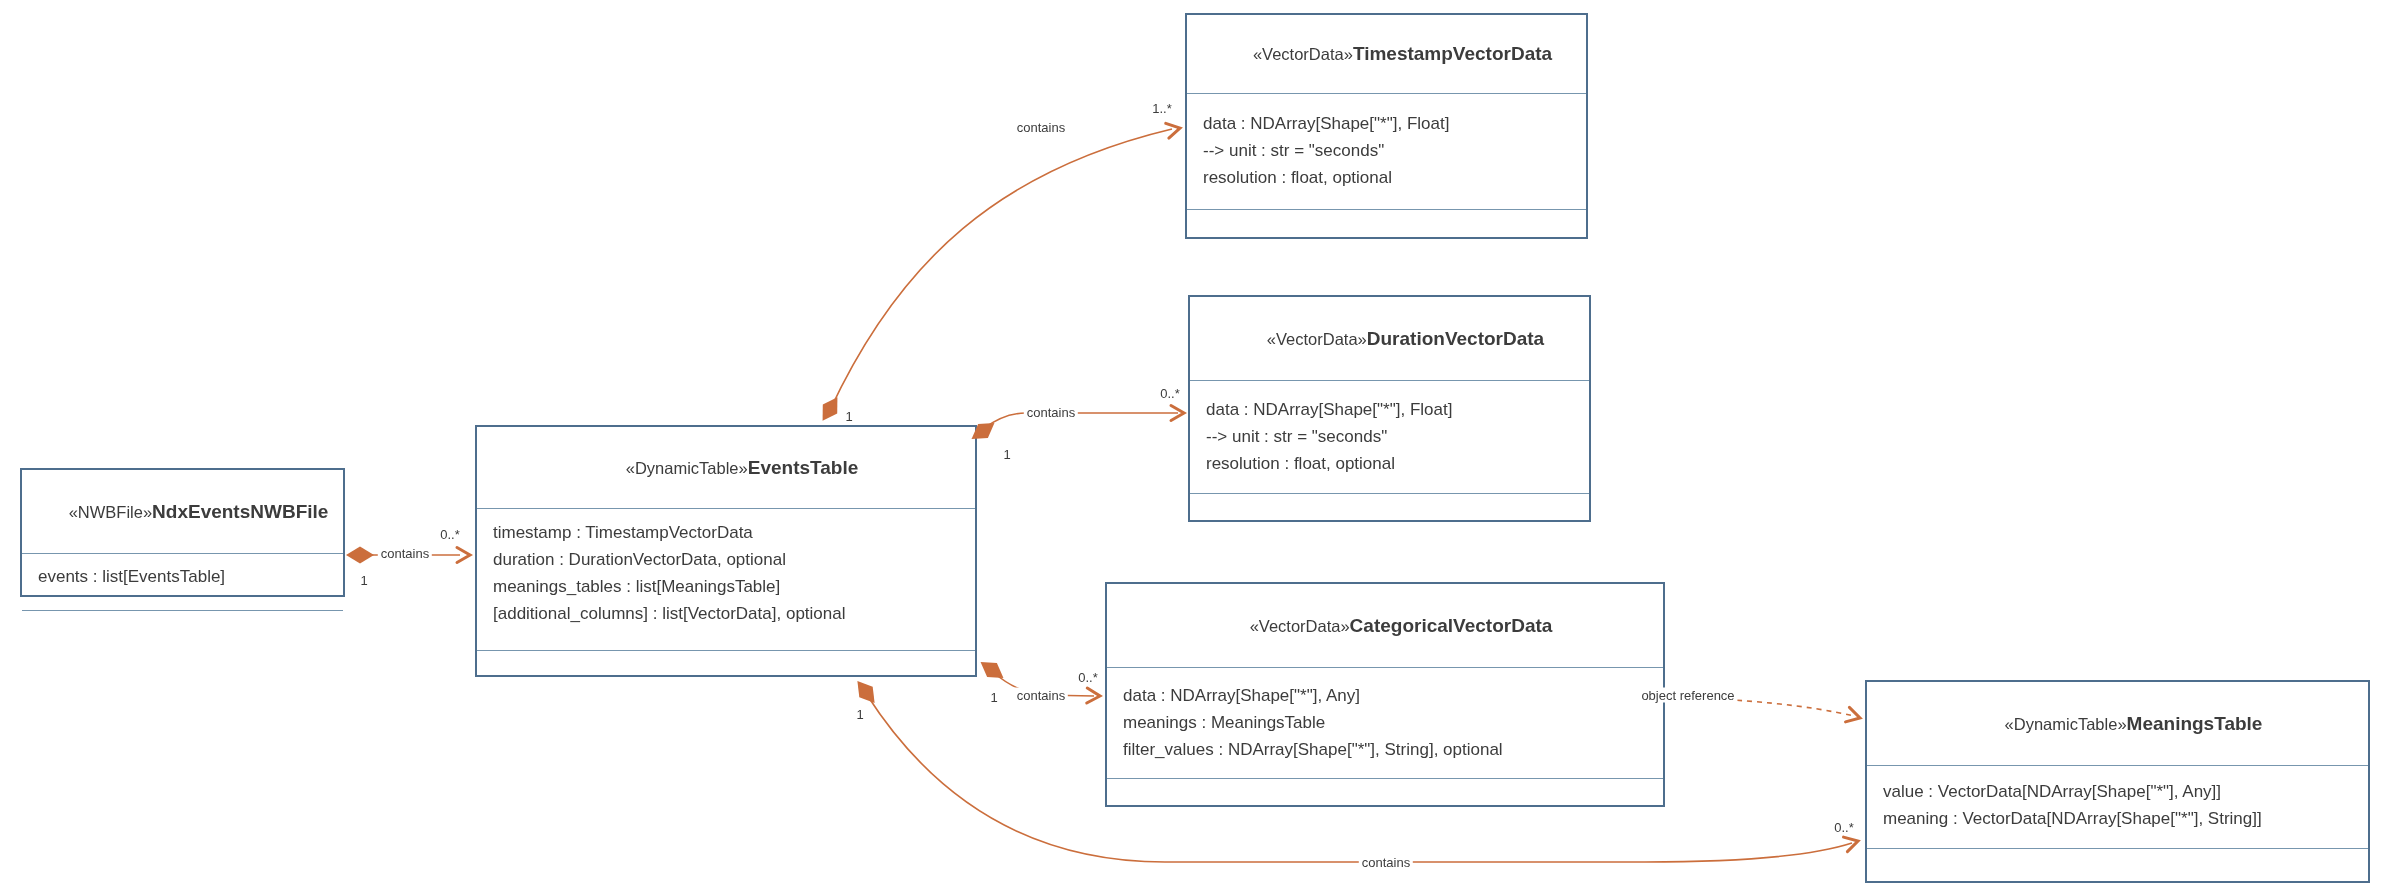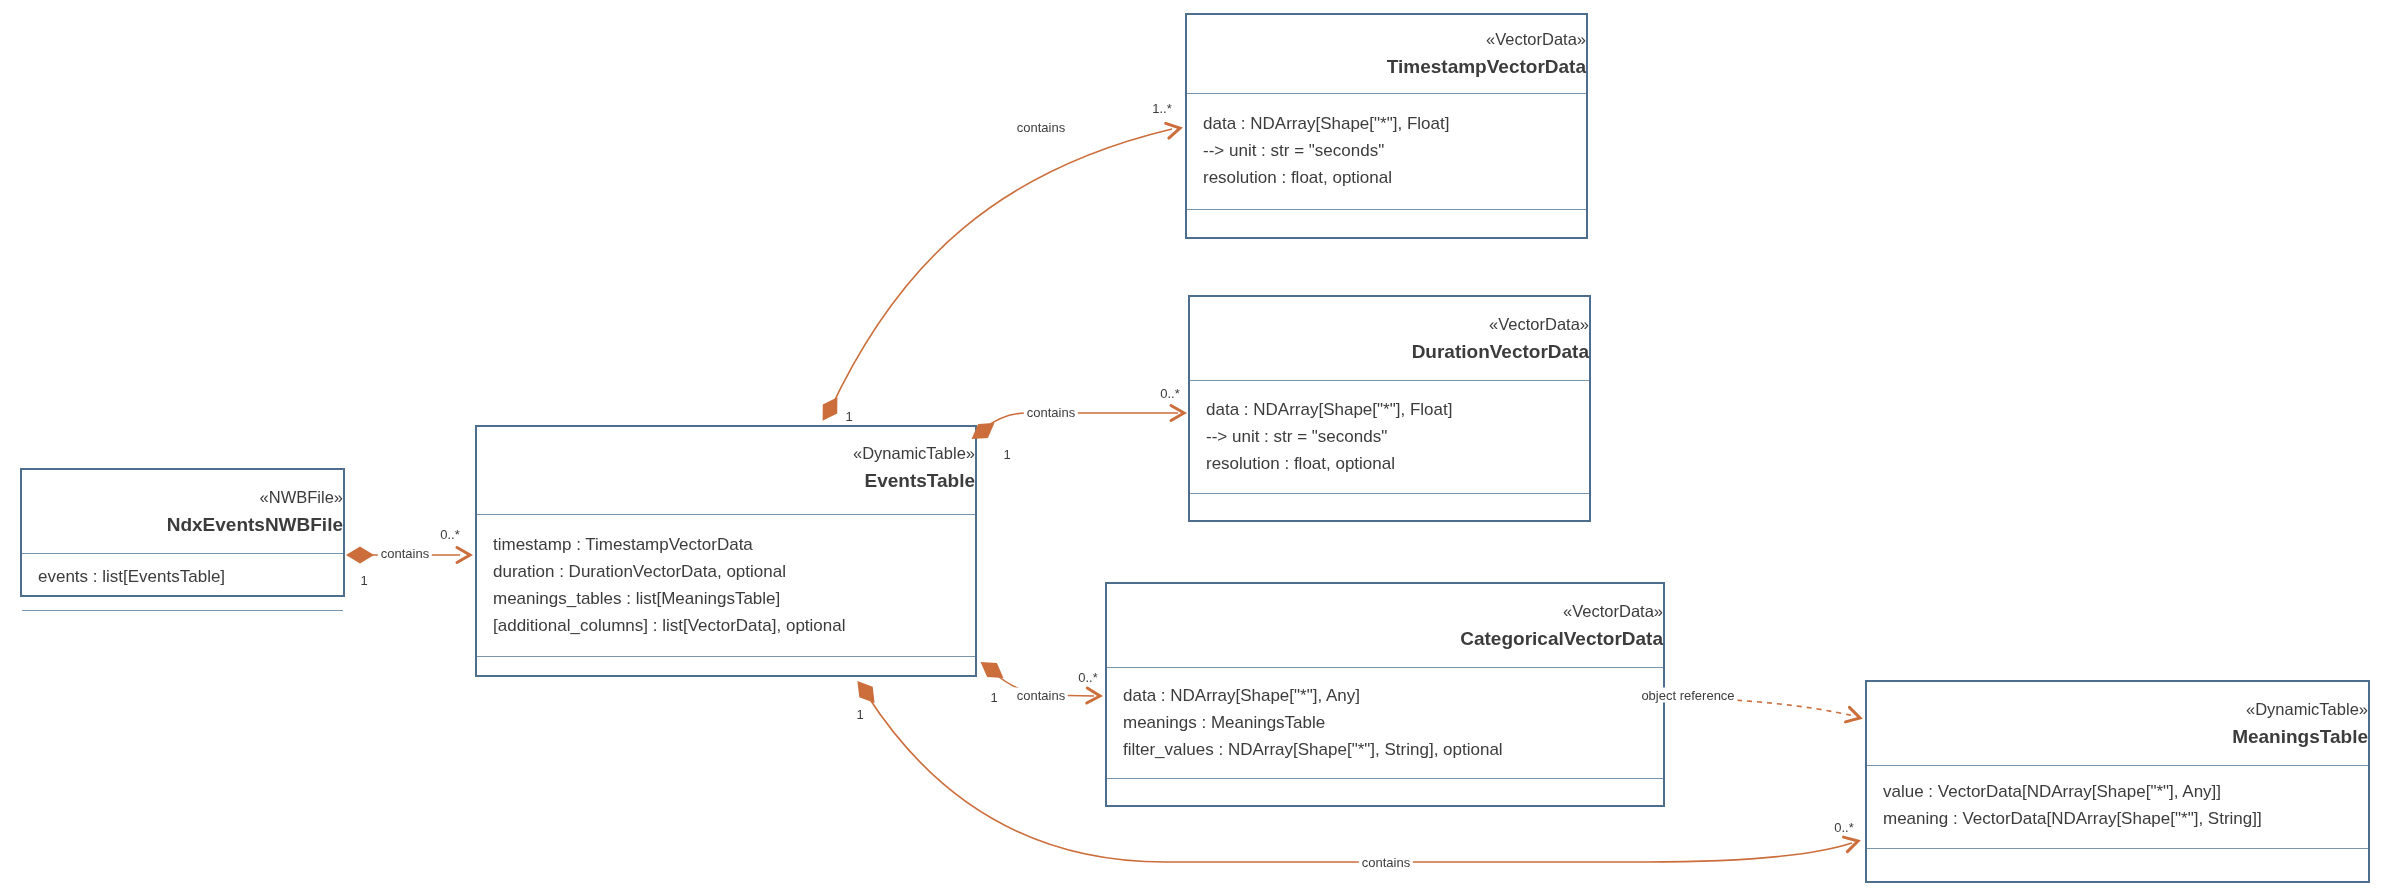--- a/index.html
+++ b/index.html
@@ -16,23 +16,22 @@
   .uml-class {
     position: absolute;
     border: 2px solid #4e6e8d;
     background: #ffffff;
     display: flex;
     flex-direction: column;
   }
   .cls-header {
     flex: 0 0 auto;
     display: flex;
-    flex-direction: column;
     justify-content: center;
-    align-items: flex-end;
+    align-items: center;
     text-align: center;
     padding-left: 32px;
   }
   .stereotype { font-size: 16.5px; line-height: 26px; }
   .cls-name   { font-size: 19px; font-weight: bold; line-height: 30px; }
   .cls-attrs {
     flex: 0 0 auto;
     border-top: 1.5px solid #7796ae;
     padding: 14px 10px 0 16px;
   }
@@ -76,21 +75,21 @@
       <div class="attr">events : list[EventsTable]</div>
     </div>
     <div class="cls-footer"></div>
   </div>
 
   <div class="uml-class" style="left:475px; top:425px; width:502px; height:252px;">
     <div class="cls-header" style="height:81px;">
       <div class="stereotype">«DynamicTable»</div>
       <div class="cls-name">EventsTable</div>
     </div>
-    <div class="cls-attrs" style="height:142px; padding-top:16px;margin-top:6px;">
+    <div class="cls-attrs" style="height:142px; padding-top:10px;">
       <div class="attr">timestamp : TimestampVectorData</div>
       <div class="attr">duration : DurationVectorData, optional</div>
       <div class="attr">meanings_tables : list[MeaningsTable]</div>
       <div class="attr">[additional_columns] : list[VectorData], optional</div>
     </div>
     <div class="cls-footer"></div>
   </div>
 
   <div class="uml-class" style="left:1185px; top:13px; width:403px; height:226px;">
     <div class="cls-header" style="height:78px;">

